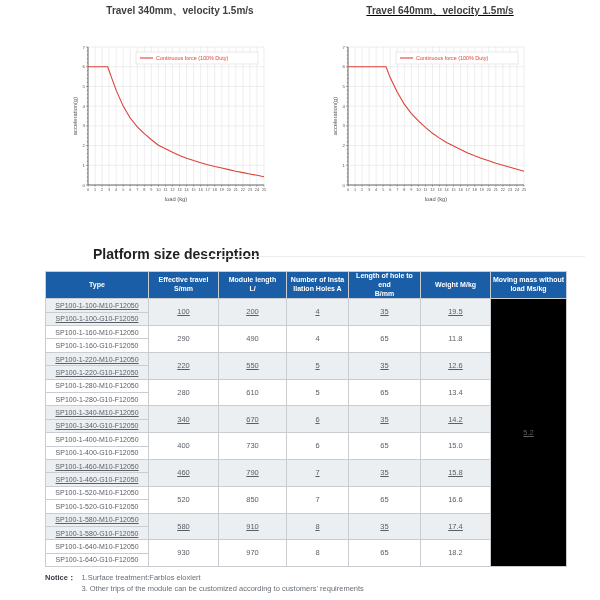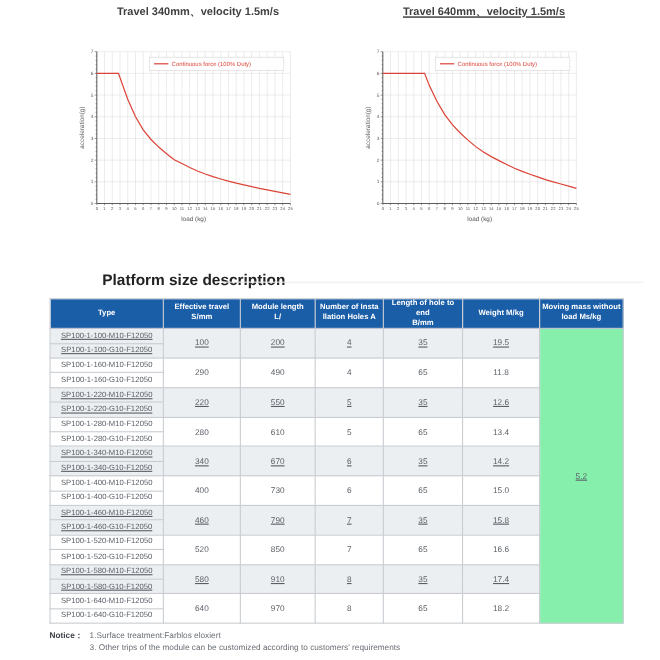--- a/index.html
+++ b/index.html
@@ -14,21 +14,21 @@
   
   .table-section{position:absolute;left:45px;top:246px;width:522px;}
   .section-title{position:relative;font-size:14px;font-weight:bold;color:#222;margin:0 0 9px 0;line-height:16px;padding-left:48px;}
   .title-rule{position:absolute;left:158px;top:10px;width:382px;height:1px;background:#e9edf0;}
   table.spec{border-collapse:collapse;width:521px;table-layout:fixed;font-size:7.5px;color:#5a5f66;}
   table.spec th, table.spec td{border:1px solid #c9cdd2;text-align:center;vertical-align:middle;padding:0 1px;}
   table.spec th{background:#1b5ea8;color:#ffffff;font-weight:bold;font-size:7px;line-height:1.25;height:24px;}
   table.spec td{height:12.4px;line-height:1;}
   table.spec td.type{font-size:7px;}
   table.spec tr.shade td{background:#eceff1;text-decoration:underline;}
-  table.spec tr td.mm{background:#86efac;}
+  table.spec tr td.mm{background:#000000;}
   col.c-type{width:103px;} col.c-travel{width:70px;} col.c-len{width:68px;} col.c-holes{width:62px;}
   col.c-hole2end{width:72px;} col.c-weight{width:70px;} col.c-moving{width:76px;}
   
   .notice{display:flex;margin-top:5px;font-size:7.5px;line-height:1.5;}
   .notice-label{font-weight:bold;color:#3b3f45;white-space:nowrap;}
   .notice-items{margin-left:6px;color:#6a6f75;}
 </style>
 </head>
 <body>
 
@@ -442,21 +442,21 @@
             <td rowspan="2">910</td>
             <td rowspan="2">8</td>
             <td rowspan="2">35</td>
             <td rowspan="2">17.4</td>
           </tr>
           <tr class="shade">
             <td class="type">SP100-1-580-G10-F12050</td>
           </tr>
           <tr>
             <td class="type">SP100-1-640-M10-F12050</td>
-            <td rowspan="2">640</td>
+            <td rowspan="2">930</td>
             <td rowspan="2">970</td>
             <td rowspan="2">8</td>
             <td rowspan="2">65</td>
             <td rowspan="2">18.2</td>
           </tr>
           <tr>
             <td class="type">SP100-1-640-G10-F12050</td>
           </tr>
         </tbody>
     </table>

